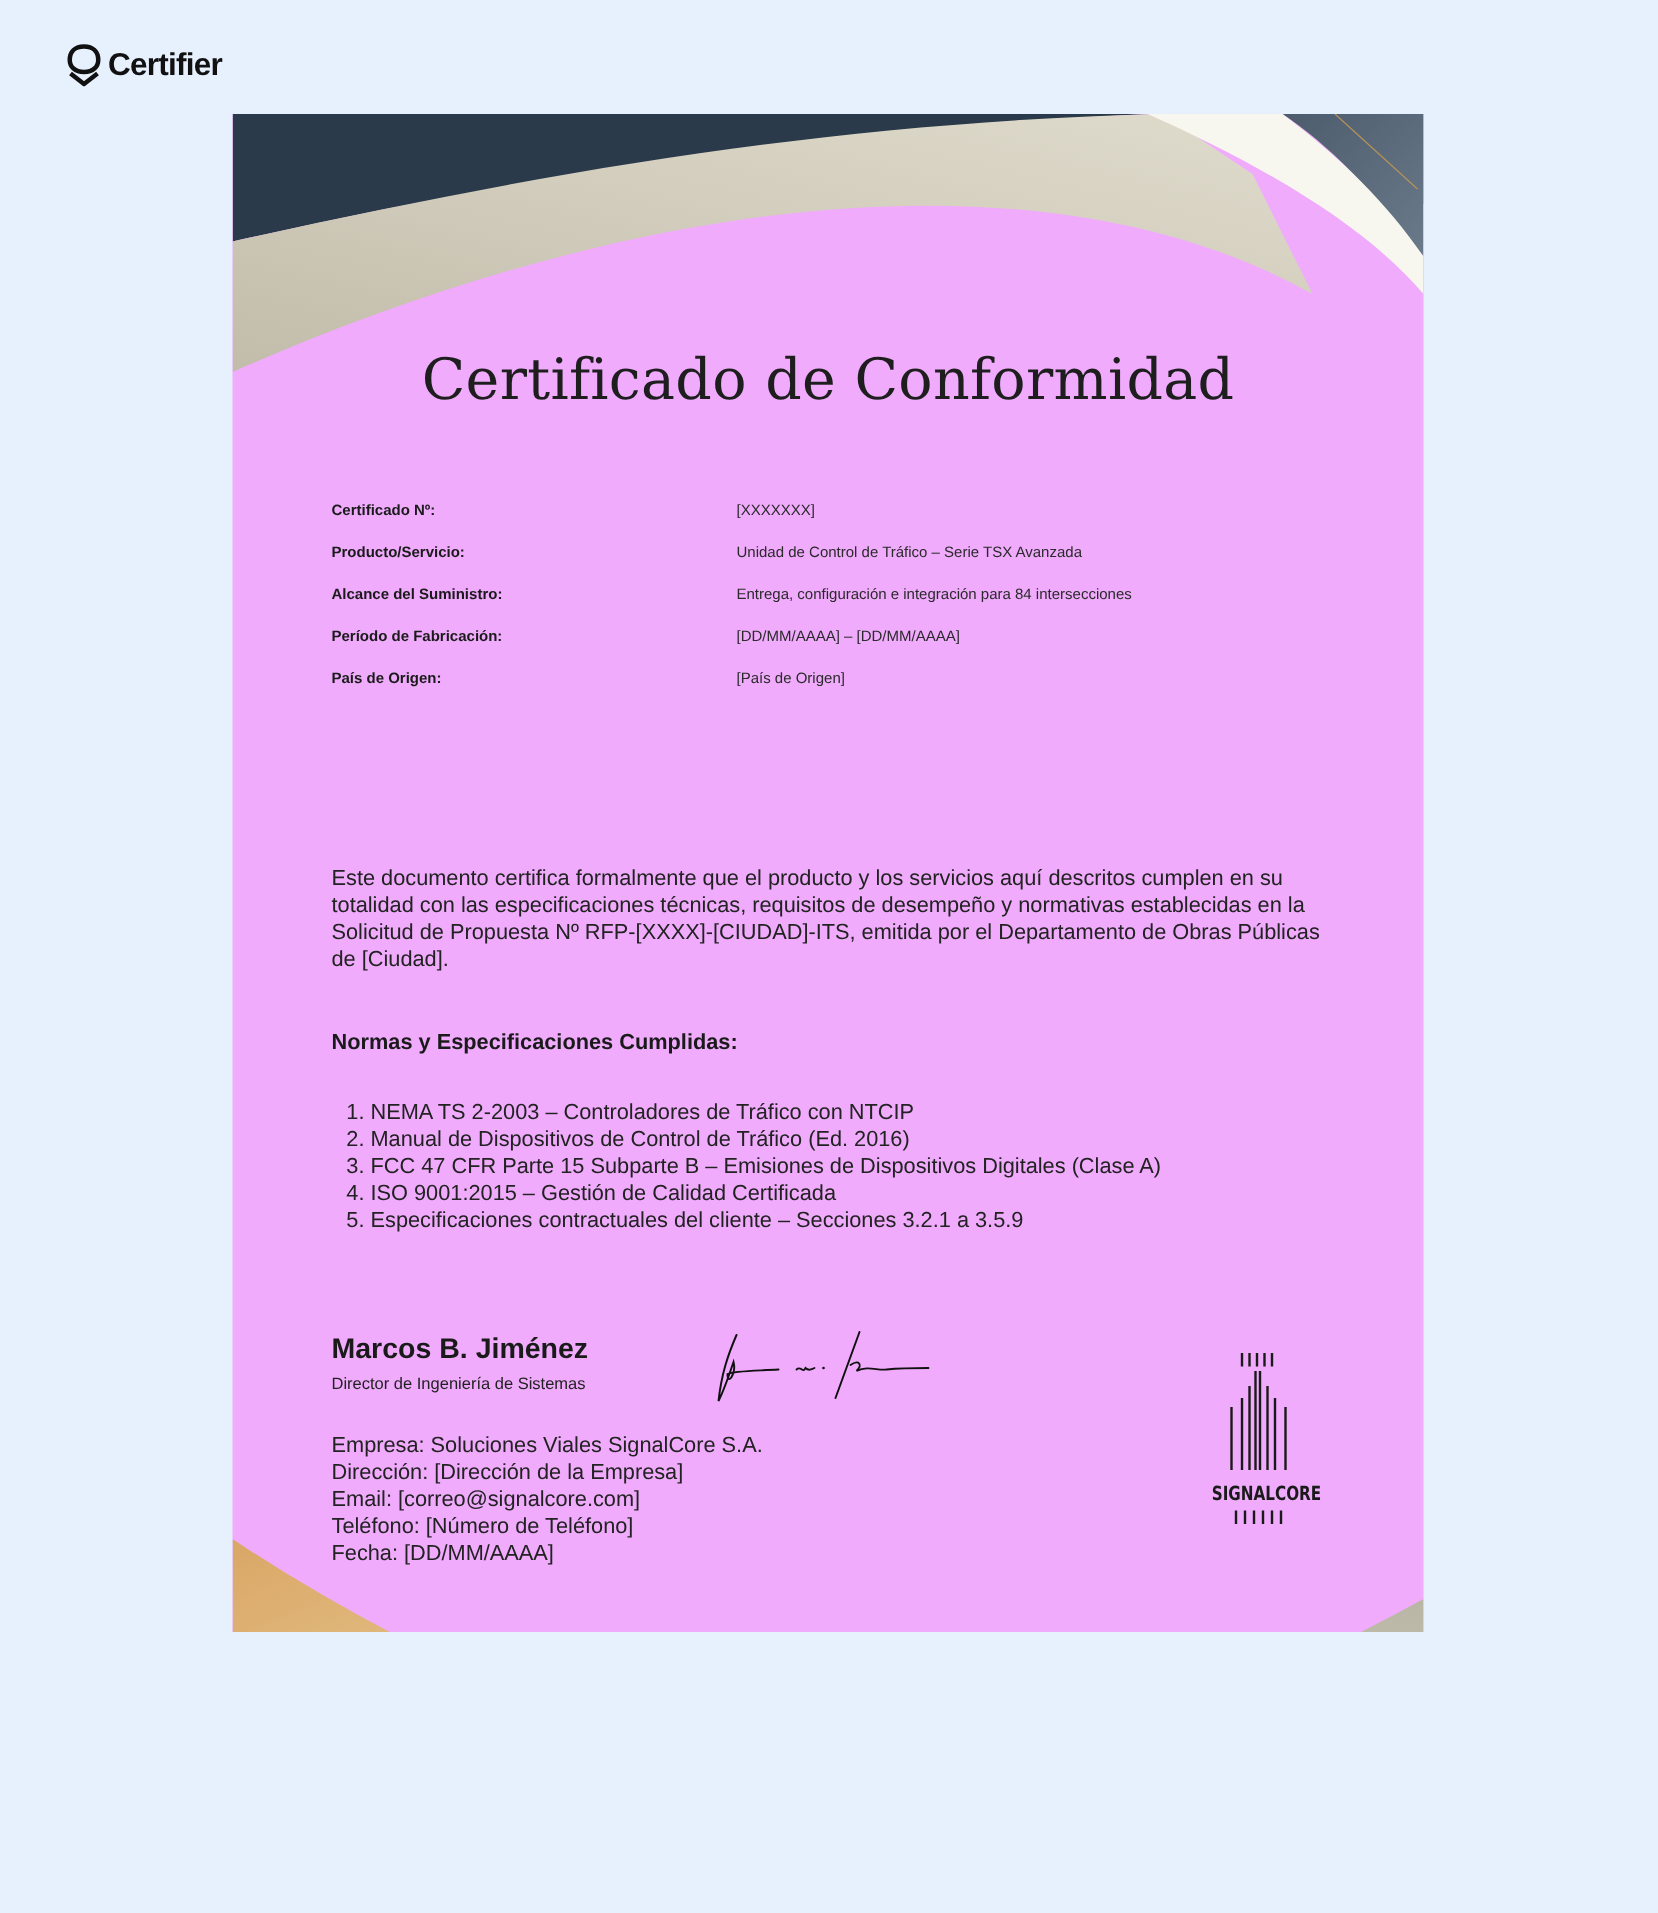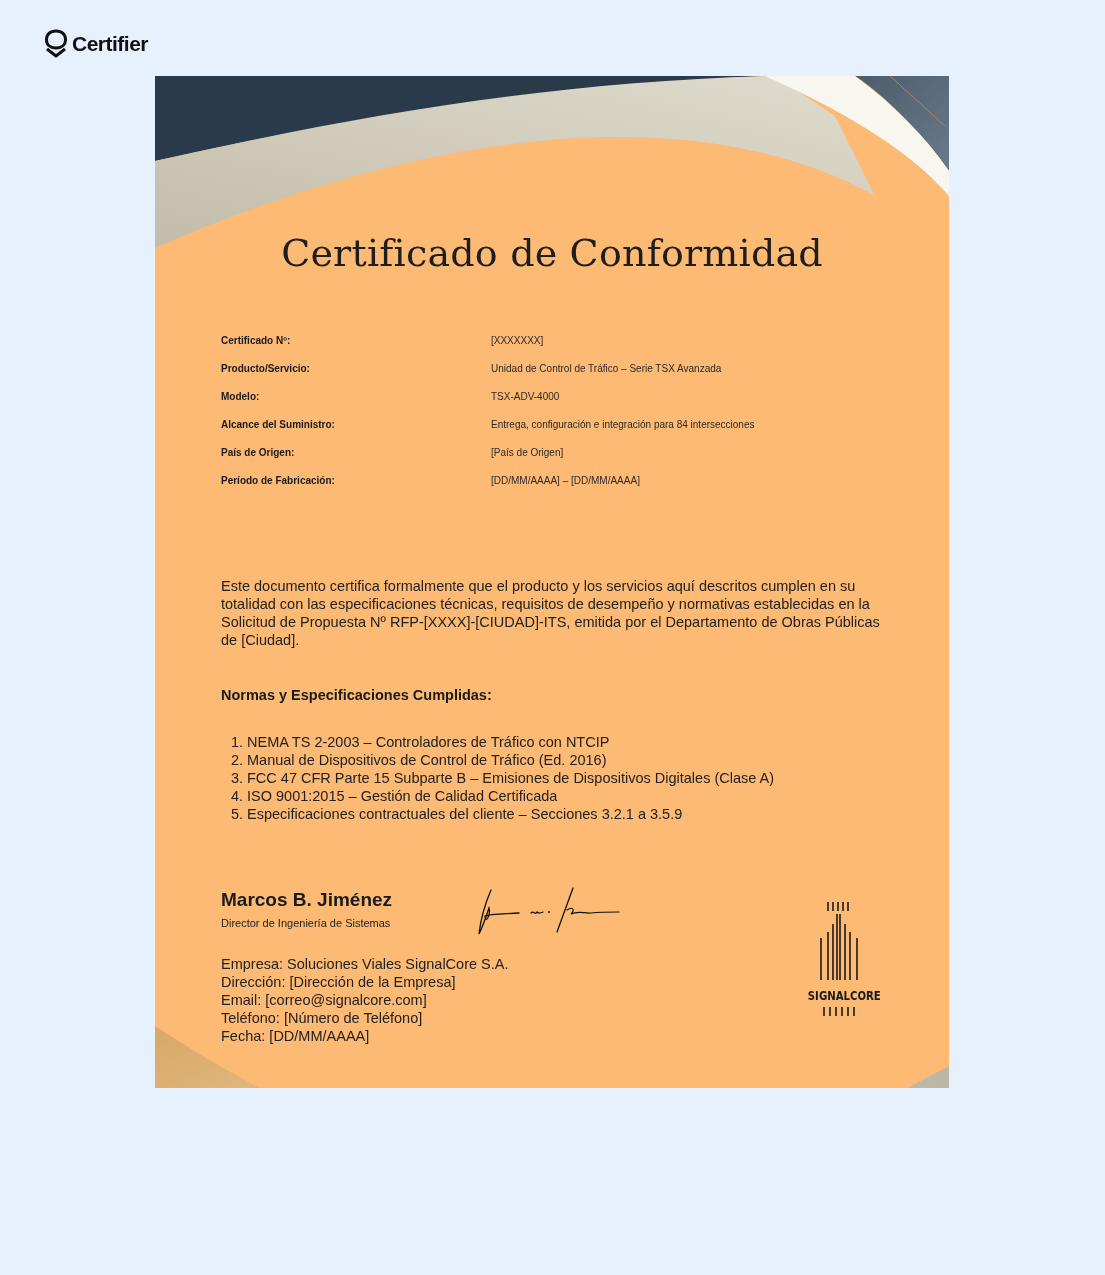--- a/index.html
+++ b/index.html
@@ -17,21 +17,21 @@
     }
     .brand svg { display: block; }
     .brand-name {
       font-family: "Liberation Sans", sans-serif;
       font-weight: 700; font-size: 21px; letter-spacing: -0.5px;
       color: #111;
     }
     .paper {
       position: absolute; left: 155px; top: 76px;
       width: 794px; height: 1012px;
-      background: #fdba74;
+      background: #f0abfc;
       overflow: hidden;
     }
     .paper svg.deco { position: absolute; left: 0; top: 0; }
     .title {
       position: absolute; left: 0; right: 0; top: 155px;
       text-align: center;
       font-family: "DejaVu Serif", serif;
       font-size: 38px; color: #1e1e1e;
       letter-spacing: 0.2px;
     }
@@ -141,34 +141,30 @@
   <div class="fields">
     <div class="field-row">
       <div class="field-label">Certificado Nº:</div>
       <div class="field-value">[XXXXXXX]</div>
     </div>
     <div class="field-row">
       <div class="field-label">Producto/Servicio:</div>
       <div class="field-value">Unidad de Control de Tráfico – Serie TSX Avanzada</div>
     </div>
     <div class="field-row">
-      <div class="field-label">Modelo:</div>
-      <div class="field-value">TSX-ADV-4000</div>
-    </div>
-    <div class="field-row">
       <div class="field-label">Alcance del Suministro:</div>
       <div class="field-value" style="width:330px">Entrega, configuración e integración para 84 intersecciones</div>
     </div>
     <div class="field-row">
+      <div class="field-label">Período de Fabricación:</div>
+      <div class="field-value">[DD/MM/AAAA] – [DD/MM/AAAA]</div>
+    </div>
+    <div class="field-row">
       <div class="field-label">País de Origen:</div>
       <div class="field-value">[País de Origen]</div>
-    </div>
-    <div class="field-row">
-      <div class="field-label">Período de Fabricación:</div>
-      <div class="field-value">[DD/MM/AAAA] – [DD/MM/AAAA]</div>
     </div>
   </div>
 
   <div class="body-text">Este documento certifica formalmente que el producto y los servicios aquí descritos cumplen en su totalidad con las especificaciones técnicas, requisitos de desempeño y normativas establecidas en la Solicitud de Propuesta Nº RFP-[XXXX]-[CIUDAD]-ITS, emitida por el Departamento de Obras Públicas de [Ciudad].</div>
 
   <div class="norms-heading">Normas y Especificaciones Cumplidas:</div>
 
   <ol class="norms-list">
     <li>
         <span class="num">1.</span>

